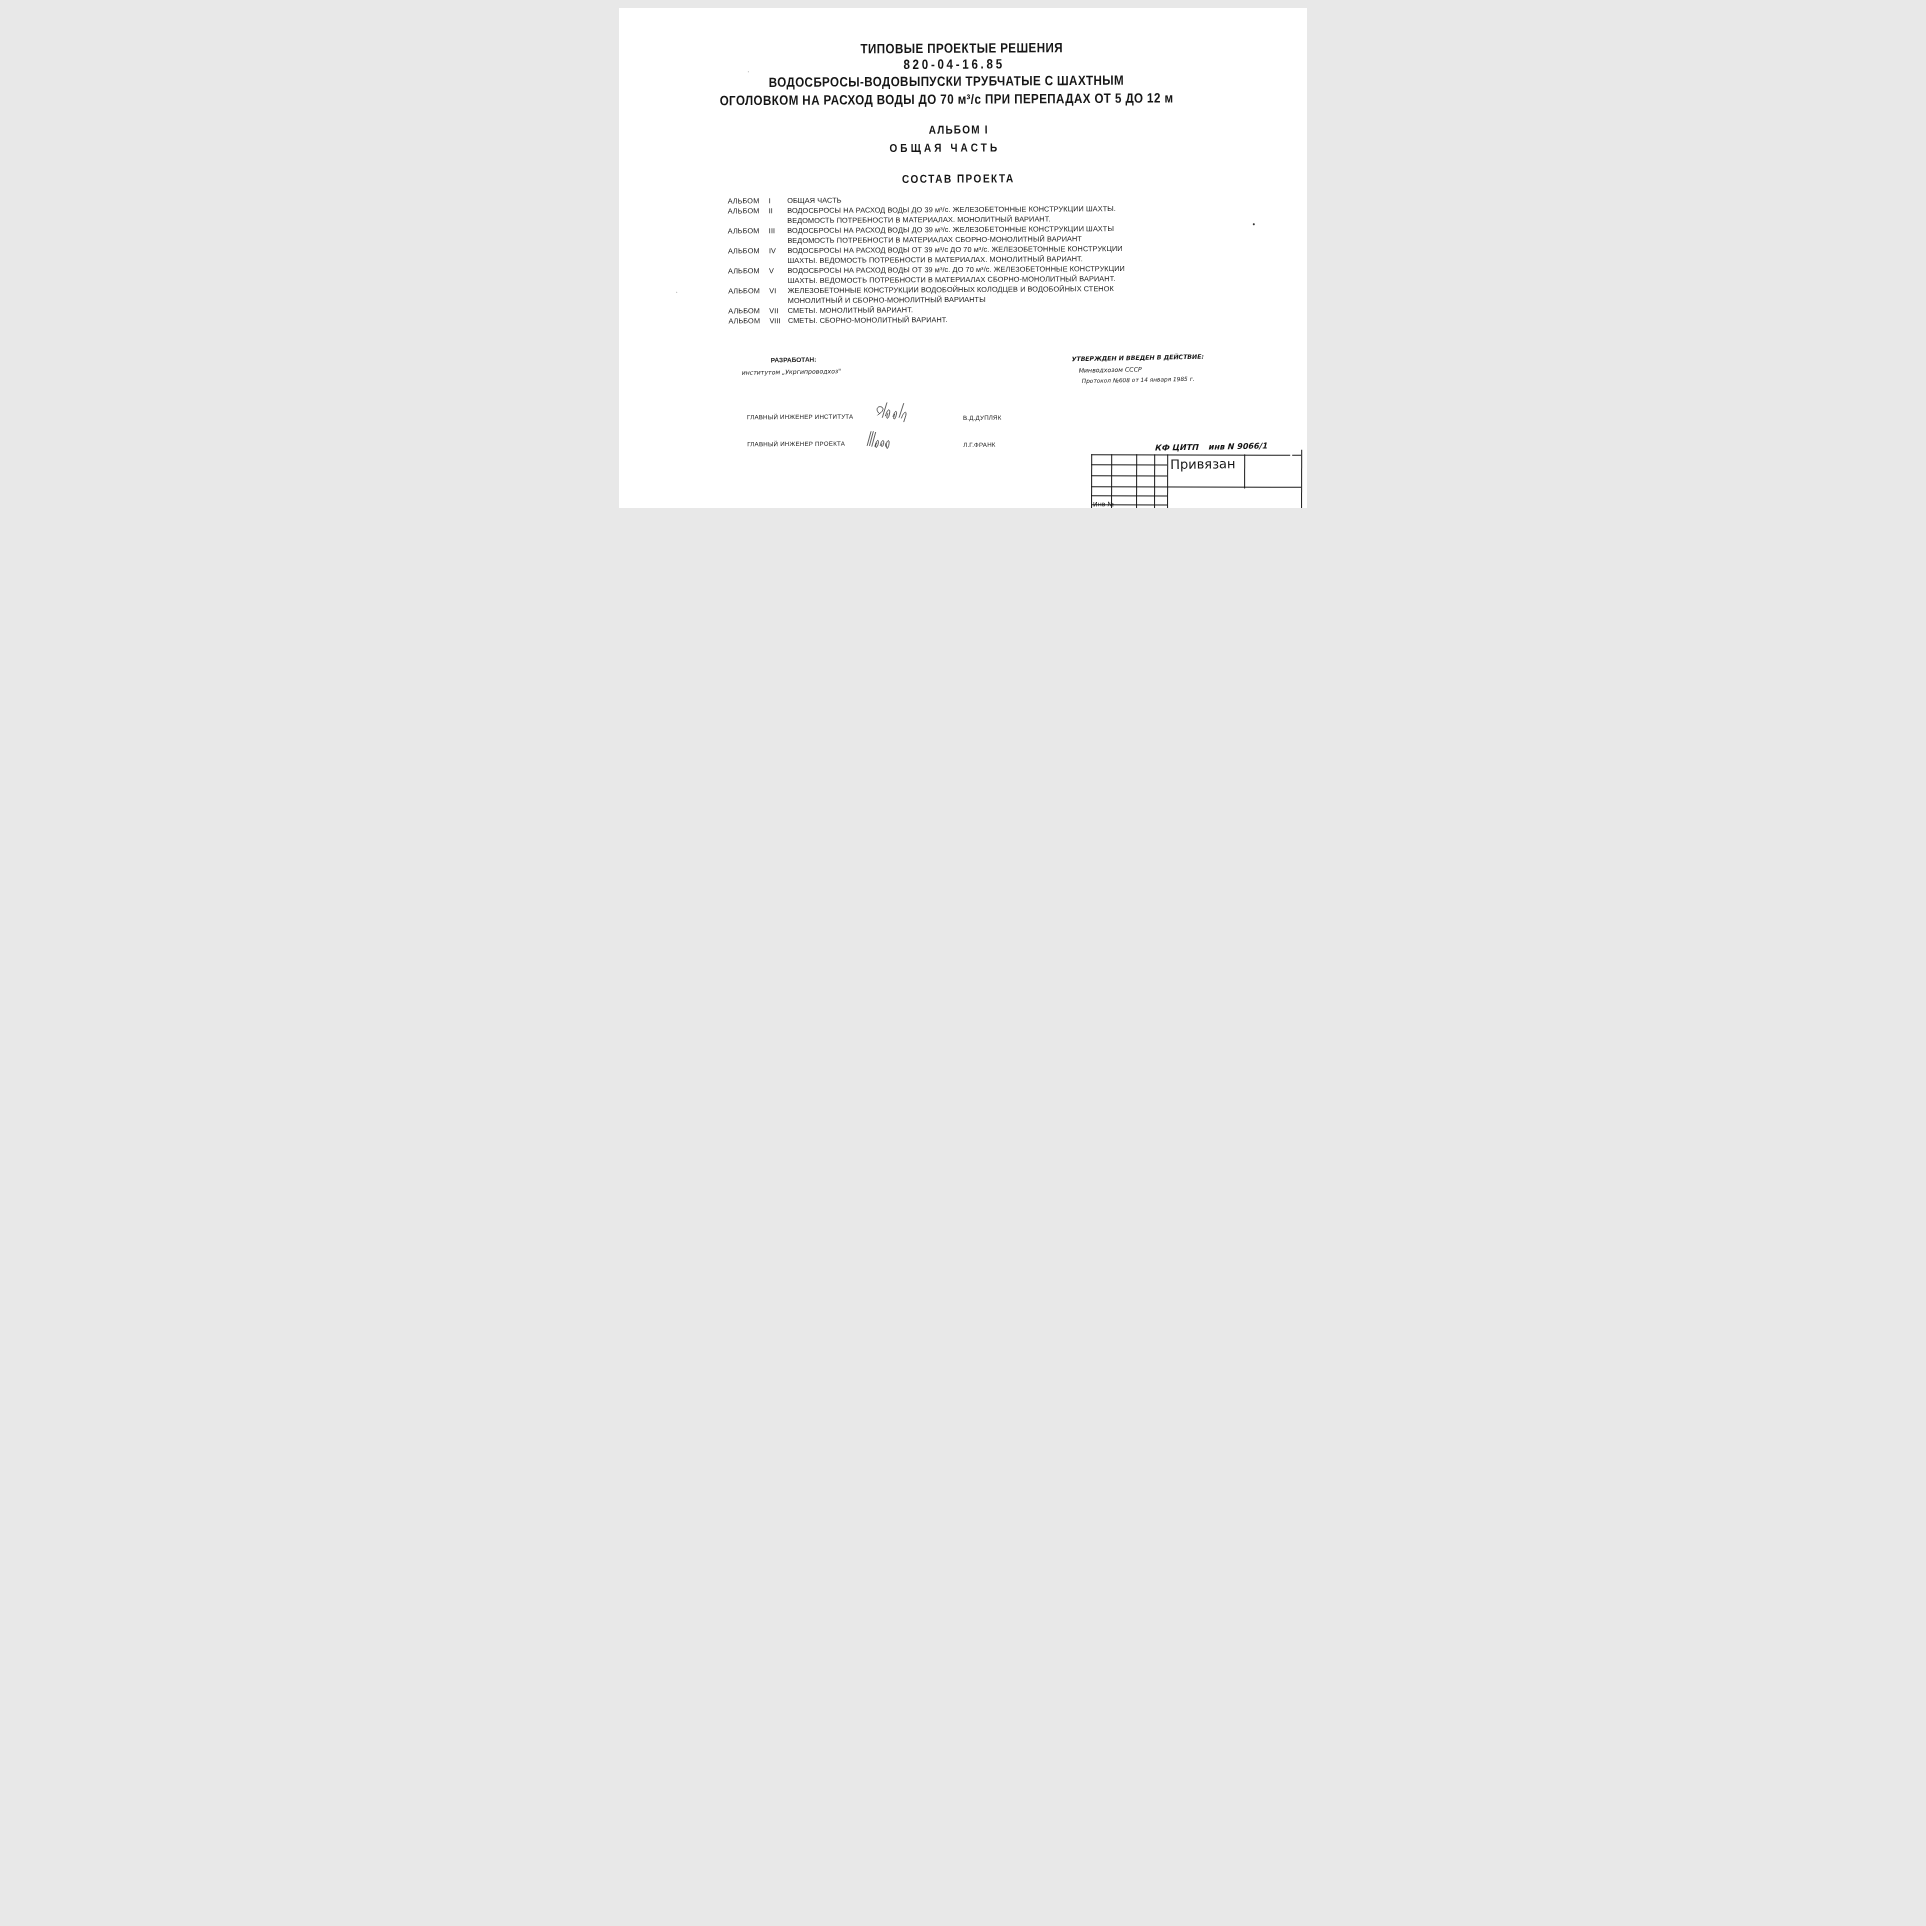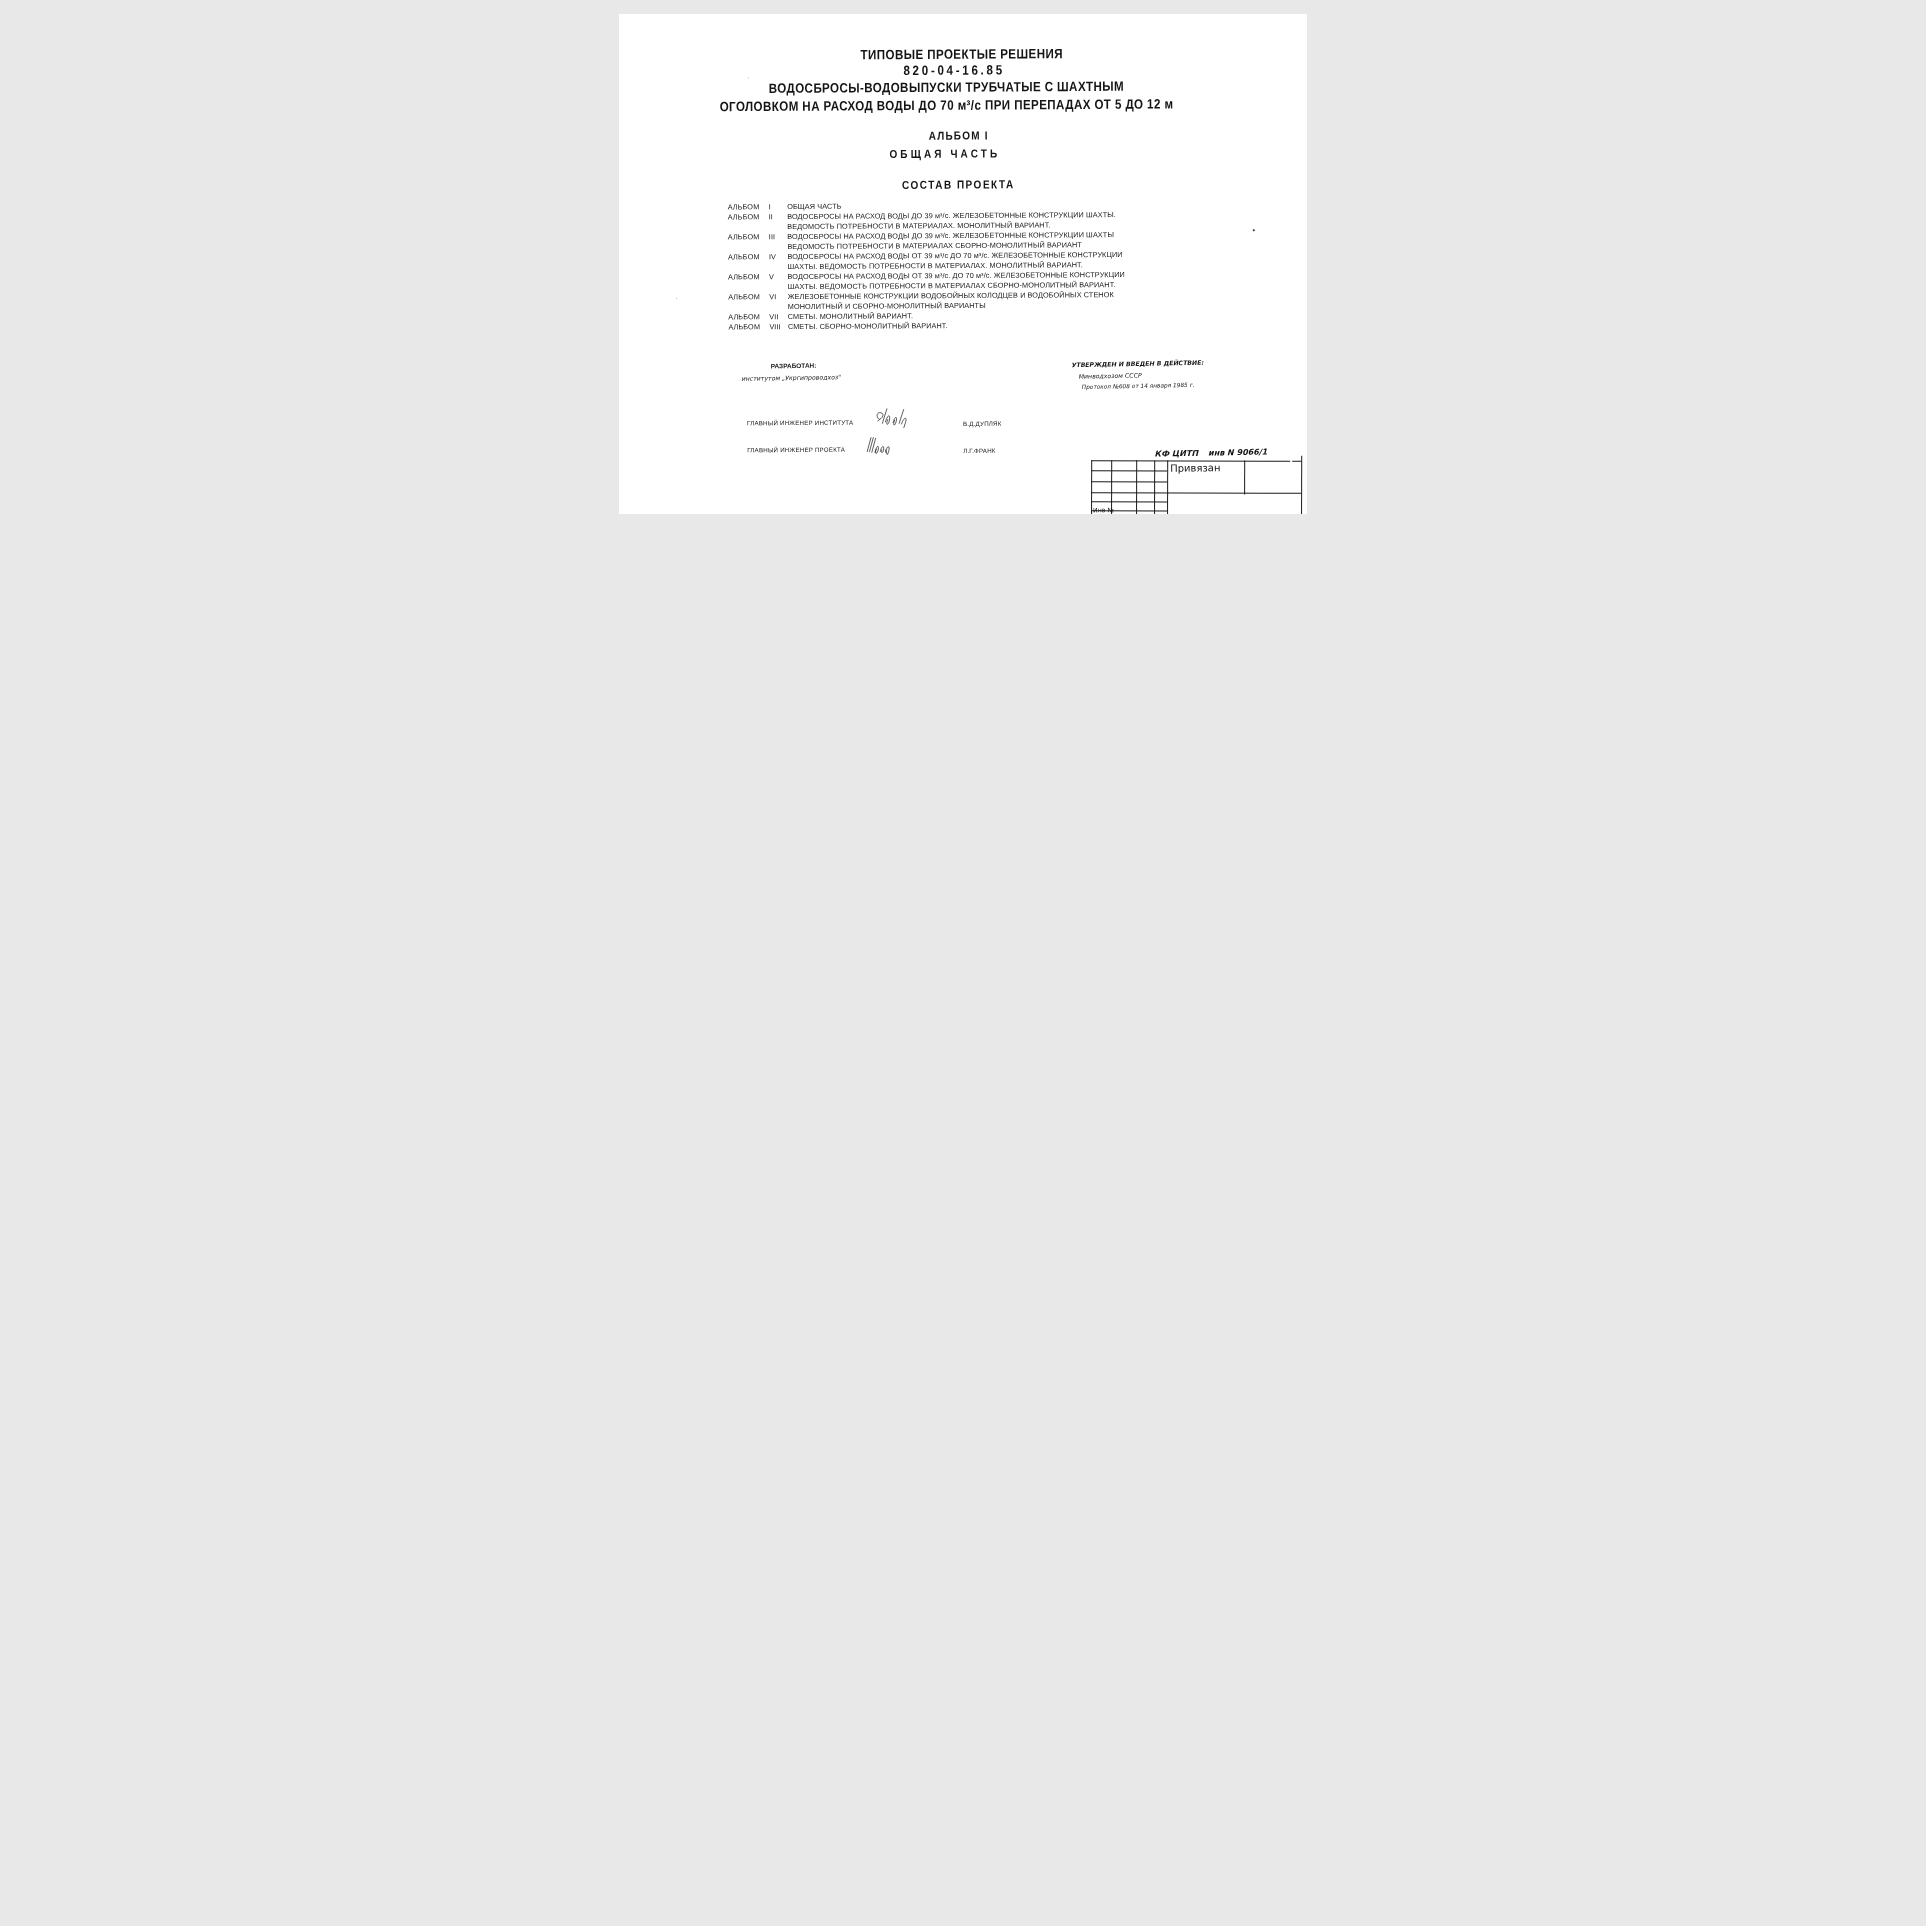--- a/index.html
+++ b/index.html
@@ -1,21 +1,21 @@
 <!DOCTYPE html>
 <html style="font-size:6.2px"><head>
 <meta charset="utf-8">
 <title>820-04-16.85</title>
 <style>
   * { margin: 0; padding: 0; box-sizing: border-box; }
   html,body { background: #e8e8e8; }
   .page {
     position: relative;
     width: 688px; height: 500px;
-    margin: 14px auto;
+    margin: 8px auto;
     background: #ffffff;
     overflow: hidden;
     font-family: "Liberation Sans", sans-serif;
     color: #1b1b1b;
   }
   .content { position: absolute; inset: 0; transform: rotate(-0.35deg); }
 
   
   .hdr {
     position: absolute; left: 0; right: 0;
@@ -72,21 +72,21 @@
   .tb-line { position: absolute; background: #1a1a1a; }
   .stamp {
     position: absolute; left: 64px; top: 0px;
     font-family: "DejaVu Sans", sans-serif; font-style: italic; font-weight: 600;
     font-size: 8px; white-space: nowrap; color: #141414;
     transform: rotate(-1.2deg) skewX(-4deg);
   }
   .stamp .gap { display: inline-block; width: 10px; }
   .tb-linked {
     position: absolute; left: 79px; top: 14px;
-    font-family: "DejaVu Sans", sans-serif; font-size: 10px; color: #141414;
+    font-family: "DejaVu Sans", sans-serif; font-size: 13px; color: #141414;
     white-space: nowrap; transform: rotate(-0.8deg);
   }
   .tb-inv {
     position: absolute; left: 1.9px; top: 58px;
     font-family: "DejaVu Sans", sans-serif; font-size: 6.2px; color: #141414;
     white-space: nowrap; transform: rotate(-1deg);
   }
 
   
   .speck { position: absolute; background: #333; border-radius: 50%; }

